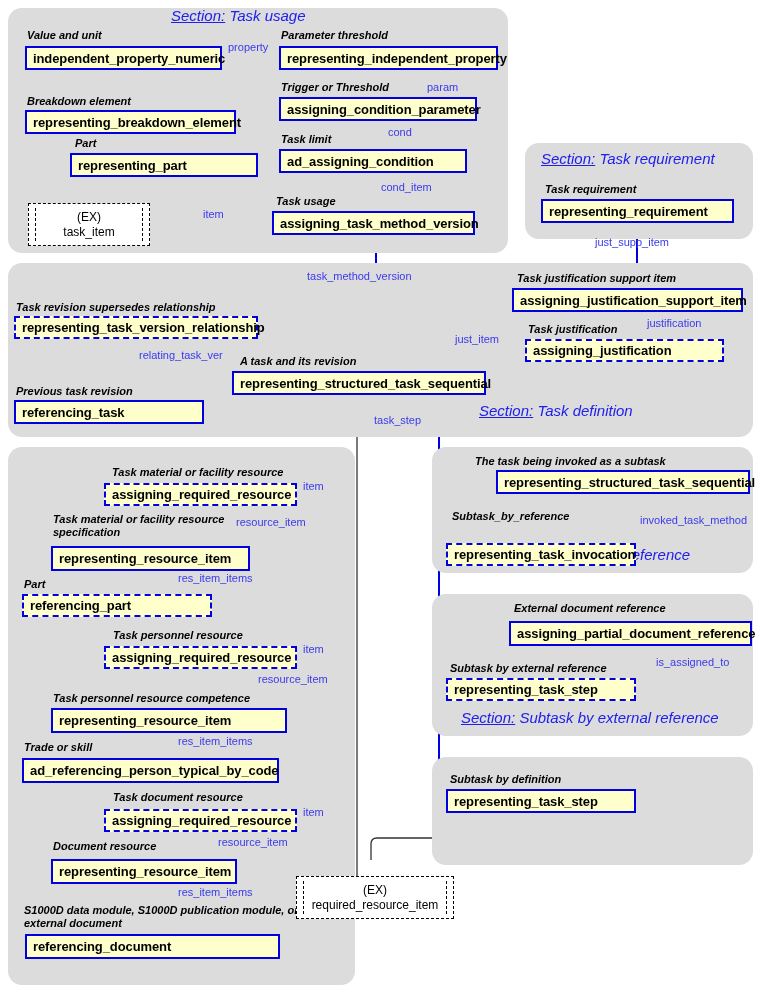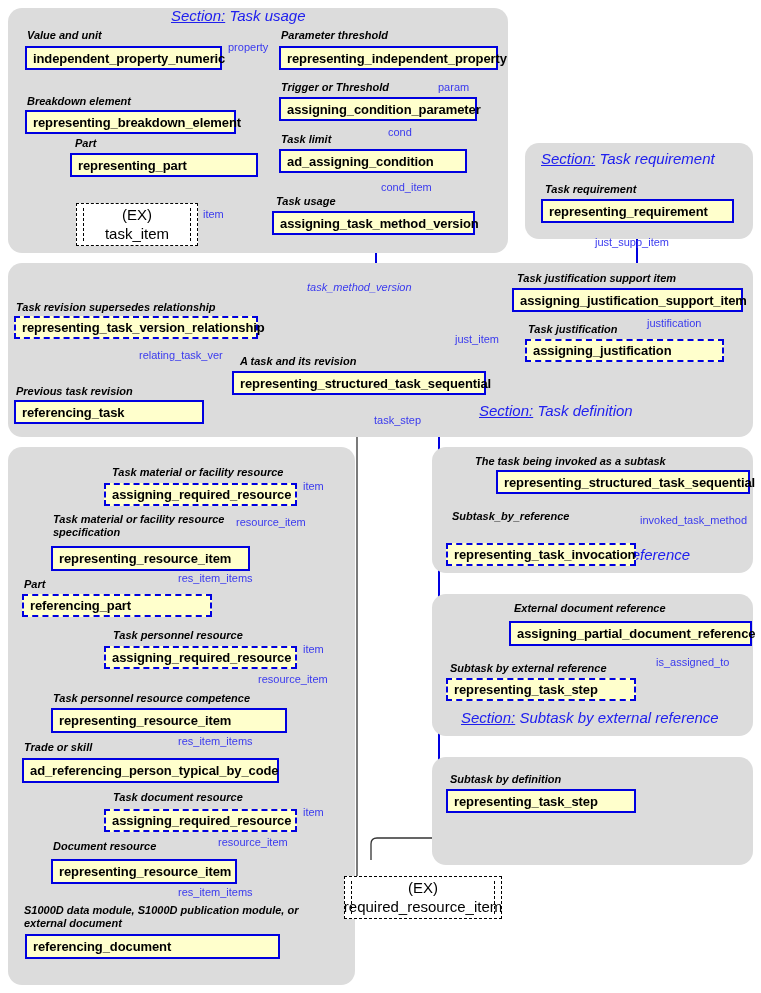--- a/index.html
+++ b/index.html
@@ -44,24 +44,23 @@
   
   .exbox{
     position:absolute;
     background:#ffffff;
     border:1px dashed #000000;
     box-sizing:border-box;
     display:flex;
     flex-direction:column;
     align-items:center;
     justify-content:center;
-    font-size:15px;
+    font-size:12px;
     color:#000;
     line-height:1.25;
-    margin-left:48px;
   }
   .exbox .inner{
     position:absolute;left:6px;top:4px;right:6px;bottom:4px;
     border-left:1px dashed #000;border-right:1px dashed #000;
     pointer-events:none;
   }
   .exbox span{position:relative;z-index:2;}
 
   
   .cap{
@@ -197,21 +196,21 @@
 
   <div class="cap" style="left:281px;top:29px;">Parameter threshold</div>
   <div class="box" style="left:279px;top:46px;width:219px;height:24px;">representing_independent_property</div>
   <div class="elabel" style="left:228px;top:41px;">property</div>
 
   <div class="cap" style="left:27px;top:95px;">Breakdown element</div>
   <div class="box" style="left:25px;top:110px;width:211px;height:24px;">representing_breakdown_element</div>
 
   <div class="cap" style="left:281px;top:81px;">Trigger or Threshold</div>
   <div class="box" style="left:279px;top:97px;width:198px;height:24px;">assigning_condition_parameter</div>
-  <div class="elabel" style="left:438px;top:81px;">param</div>
+  <div class="elabel" style="left:427px;top:81px;">param</div>
 
   <div class="cap" style="left:75px;top:137px;">Part</div>
   <div class="box" style="left:70px;top:153px;width:188px;height:24px;">representing_part</div>
 
   <div class="cap" style="left:281px;top:133px;">Task limit</div>
   <div class="box" style="left:279px;top:149px;width:188px;height:24px;">ad_assigning_condition</div>
   <div class="elabel" style="left:388px;top:126px;">cond</div>
 
   <div class="cap" style="left:276px;top:195px;">Task usage</div>
   <div class="box" style="left:272px;top:211px;width:203px;height:24px;">assigning_task_method_version</div>
@@ -221,21 +220,21 @@
   <div class="exbox" style="left:28px;top:203px;width:122px;height:43px;">
     <div class="inner"></div>
     <span>(EX)</span>
     <span>task_item</span>
   </div>
 
   <div class="cap" style="left:545px;top:183px;">Task requirement</div>
   <div class="box" style="left:541px;top:199px;width:193px;height:24px;">representing_requirement</div>
   <div class="elabel" style="left:595px;top:236px;">just_supp_item</div>
 
-  <div class="elabel" style="left:307px;top:281px;font-style:italic;">task_method_version</div>
+  <div class="elabel" style="left:307px;top:270px;">task_method_version</div>
 
   <div class="cap" style="left:16px;top:301px;">Task revision supersedes relationship</div>
   <div class="box dashed" style="left:14px;top:316px;width:244px;height:23px;">representing_task_version_relationship</div>
 
   <div class="elabel" style="left:36px;top:365px;margin-top:36px;">related_task_ver</div>
   <div class="elabel" style="left:139px;top:349px;">relating_task_ver</div>
 
   <div class="cap" style="left:16px;top:385px;">Previous task revision</div>
   <div class="box" style="left:14px;top:400px;width:190px;height:24px;">referencing_task</div>
 

